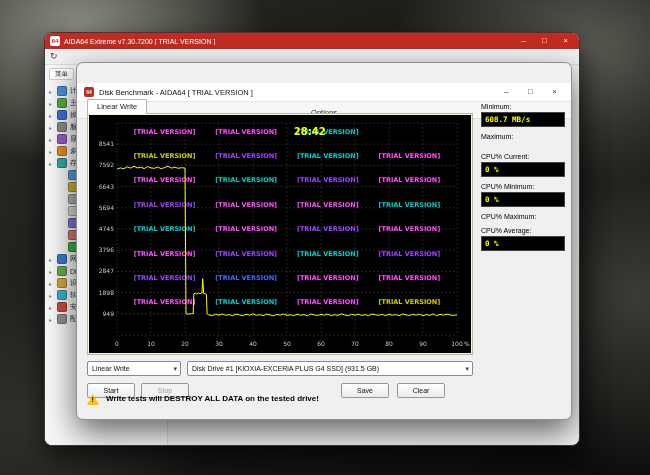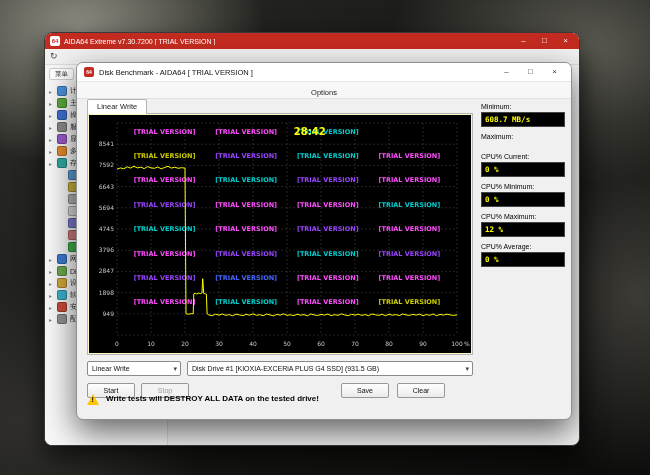--- a/index.html
+++ b/index.html
@@ -29,21 +29,21 @@
   .side-tab{font-size:6.5px;color:#333;background:#fff;border:1px solid #ccc;border-radius:2px;padding:1px 5px;line-height:8px;}
   .tree{margin-top:3px;}
   .tree-row{display:flex;align-items:center;height:12px;padding-left:4px;gap:3px;white-space:nowrap;}
   .tree-row.sub{padding-left:15px;}
   .tree-arrow{color:#8a8a8a;font-size:6px;width:5px;flex:none;}
   .tree-icon{width:8px;height:8px;border-radius:2px;flex:none;border:1px solid rgba(0,0,0,.25);}
   .tree-label{font-size:7px;color:#2a2a2a;overflow:hidden;}
   
   .dialog{position:absolute;left:76px;top:62px;width:494px;height:356px;background:#f0f0f0;
     border:1px solid #8f8f8f;border-radius:7px;box-shadow:0 12px 32px rgba(0,0,0,.6);overflow:hidden;}
-  .dlg-titlebar{height:18px;background:#ffffff;display:flex;align-items:center;padding:0 7px;gap:5px;border-bottom:1px solid #e8e8e8;}
+  .dlg-titlebar{height:18px;background:#ffffff;display:flex;align-items:center;padding:0 7px;gap:5px;border-bottom:1px solid #e8e8e8;margin-top:20px;}
   .dlg-icon{width:10px;height:10px;background:#c32b20;border-radius:2px;color:#fff;font:bold 5px "Liberation Sans",sans-serif;
     text-align:center;line-height:10px;flex:none;}
   .dlg-title{font-size:7.5px;color:#111;flex:1;white-space:nowrap;overflow:hidden;}
   .dlg-btn{width:19px;text-align:center;color:#333;font-size:8px;line-height:16px;}
   .dlg-menubar{height:16px;display:flex;align-items:center;gap:4px;padding:0 7px;background:#f7f7f7;border-bottom:1px solid #e0e0e0;flex-direction:column;}
   .menu-item{font-size:7.5px;color:#222;padding:1px 3px;}
   .tab{position:absolute;left:10px;top:36px;height:14px;background:#fff;border:1px solid #b5b5b5;border-bottom:none;
     border-radius:2px 2px 0 0;padding:0 9px;font-size:7.5px;line-height:14px;color:#222;z-index:2;}
   .tab-pane{position:absolute;left:10px;top:50px;width:386px;height:242px;background:#fef9c3;border:1px solid #b5b5b5;box-sizing:border-box;}
   .chart{position:absolute;left:1px;top:1px;width:382px;height:238px;background:#000;}
@@ -320,21 +320,20 @@
       <div class="stat gap">
         <div class="stat-label">CPU% Current:</div>
         <div class="stat-value">0 %</div>
       </div>
       <div class="stat">
         <div class="stat-label">CPU% Minimum:</div>
         <div class="stat-value">0 %</div>
       </div>
       <div class="stat">
         <div class="stat-label">CPU% Maximum:</div>
-        <div class="stat-value">12 %</div>
       </div>
       <div class="stat">
         <div class="stat-label">CPU% Average:</div>
         <div class="stat-value">0 %</div>
       </div>
     </div>
 
   <div class="combo combo1">
     <span>Linear Write</span>
     <span class="chev">▾</span>

